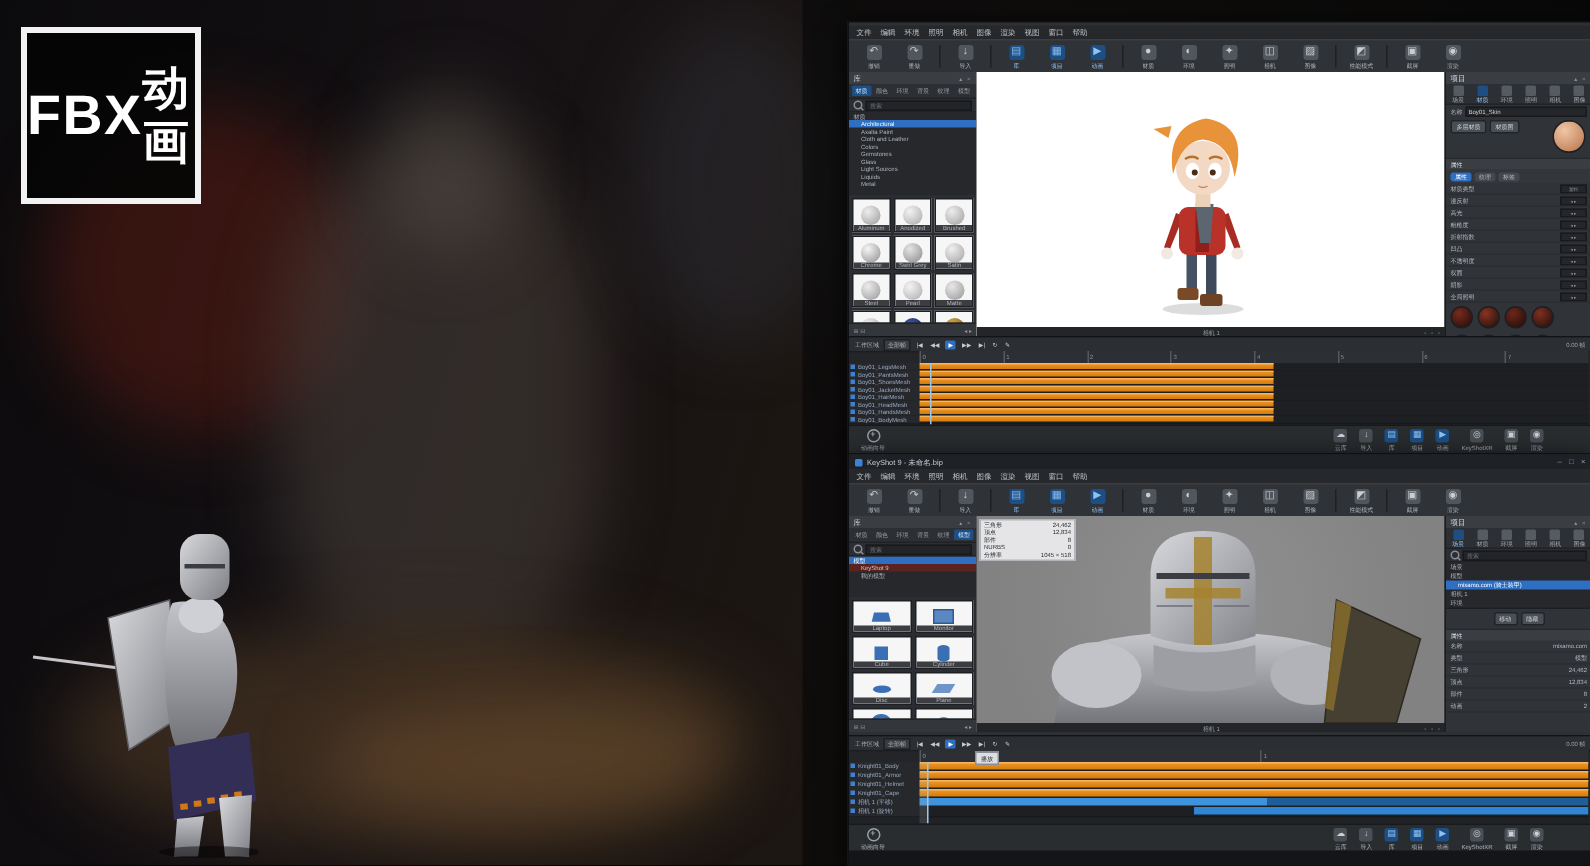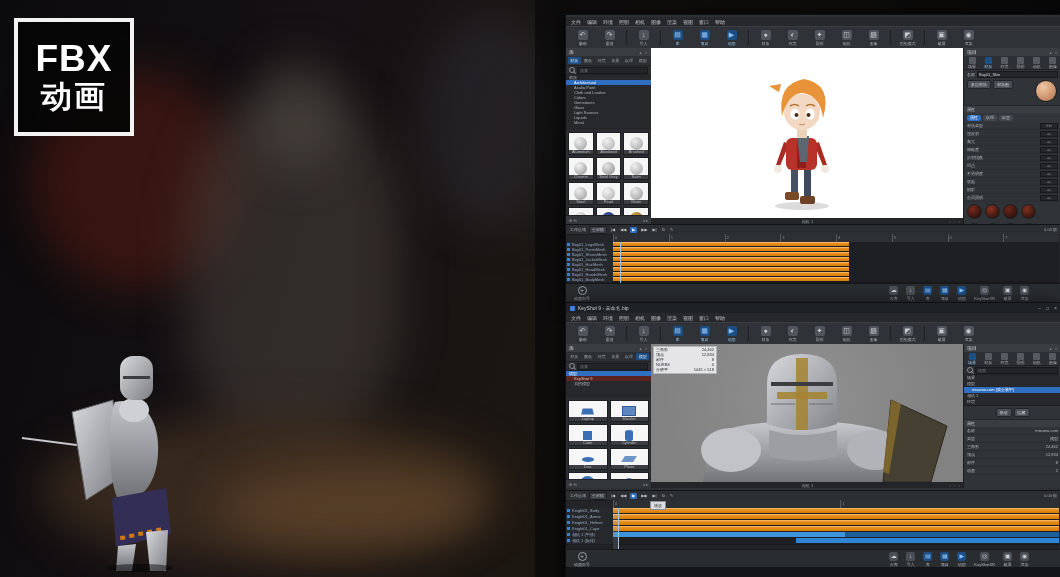--- a/index.html
+++ b/index.html
@@ -8,21 +8,21 @@
   .bg{position:absolute;inset:0;background:linear-gradient(105deg,#0b0a0c 0%,#151114 28%,#1d1712 55%,#14100d 78%,#0a0909 100%);}
   .blob{position:absolute;filter:blur(22px);border-radius:50%;}
   .b-red{left:30px;top:70px;width:210px;height:220px;background:rgba(94,28,18,.5);}
   .b-statue{left:185px;top:95px;width:215px;height:330px;background:rgba(76,68,61,.5);border-radius:42% 42% 32% 32%;}
   .b-head{left:252px;top:58px;width:92px;height:112px;background:rgba(92,84,75,.45);}
   .b-blue{left:420px;top:10px;width:140px;height:220px;background:rgba(58,64,76,.30);}
   .b-floor{left:40px;top:415px;width:460px;height:150px;background:rgba(98,72,42,.45);}
   .b-floor2{left:215px;top:465px;width:270px;height:85px;background:rgba(146,104,58,.32);}
   .right-dim{position:absolute;left:535px;top:0;width:525px;height:577px;background:rgba(4,5,7,.55);}
   
-  .badge{position:absolute;left:14px;top:18px;width:112px;height:110px;background:rgba(5,5,5,.92);border:4px solid #f2f2f2;display:flex;flex-direction:column;align-items:center;justify-content:center;color:#fff;}
+  .badge{position:absolute;left:14px;top:18px;width:112px;height:110px;background:rgba(5,5,5,.92);border:4px solid #f2f2f2;display:flex;flex-direction:row;align-items:center;justify-content:center;color:#fff;}
   .badge .l1{font-size:37px;font-weight:bold;line-height:40px;letter-spacing:1px;}
   .badge .l2{font-size:31px;font-weight:bold;line-height:36px;letter-spacing:2px;}
   
   .window{position:absolute;left:565px;width:495px;background:#2e3134;border:1px solid #0e1013;box-shadow:0 3px 16px rgba(0,0,0,.8);color:#c3c7cd;overflow:hidden;}
   #win0{top:14px;height:287px;}
   #win1{top:302px;height:275px;}
   .titlebar{position:absolute;top:0;left:0;right:0;height:10px;background:#1e2125;display:flex;align-items:center;gap:3px;padding:0 4px;font-size:5px;color:#c8ccd2;}
   .app-dot{width:5px;height:5px;border-radius:1px;background:#3d82d8;}
   .win-ctl{margin-left:auto;display:flex;gap:5px;font-size:5px;color:#9aa0a7;}
   .menubar{position:absolute;left:0;right:0;height:9px;display:flex;gap:6px;align-items:center;padding:0 5px;font-size:5px;color:#bfc3c9;background:#26282b;}

